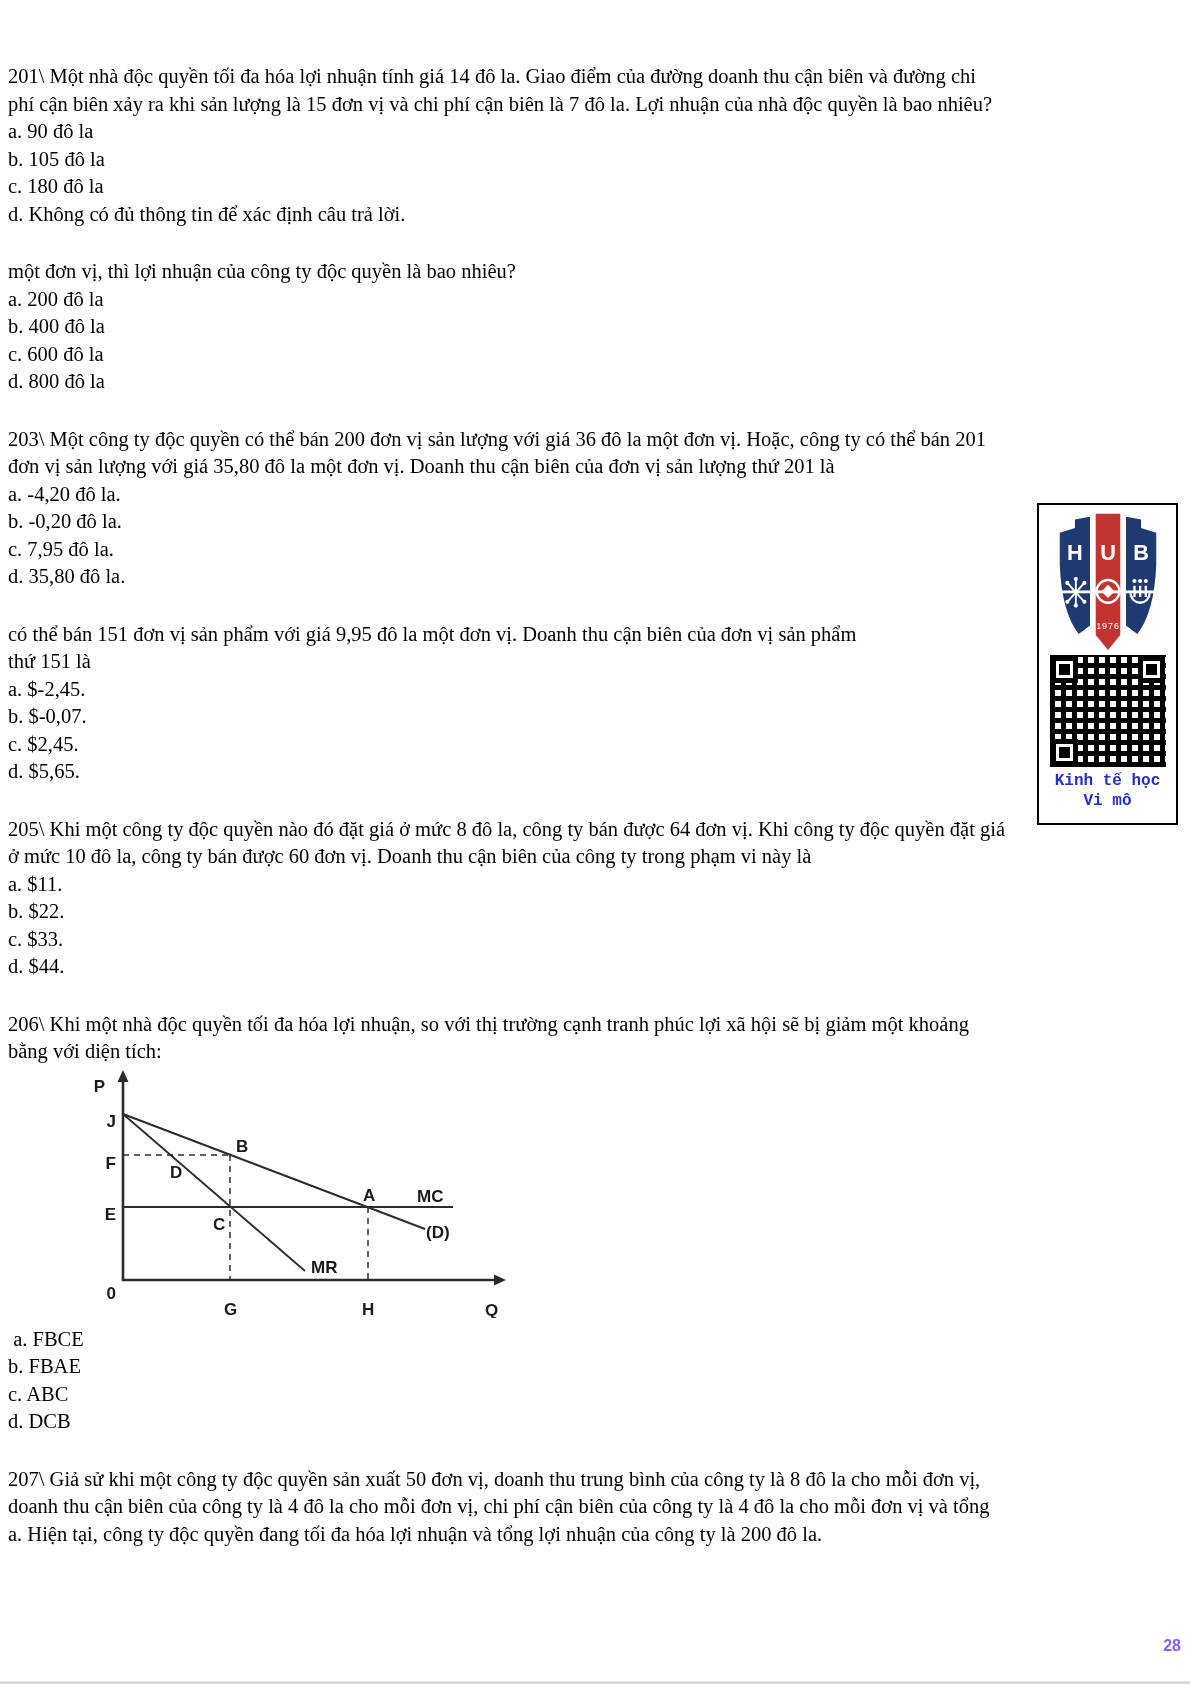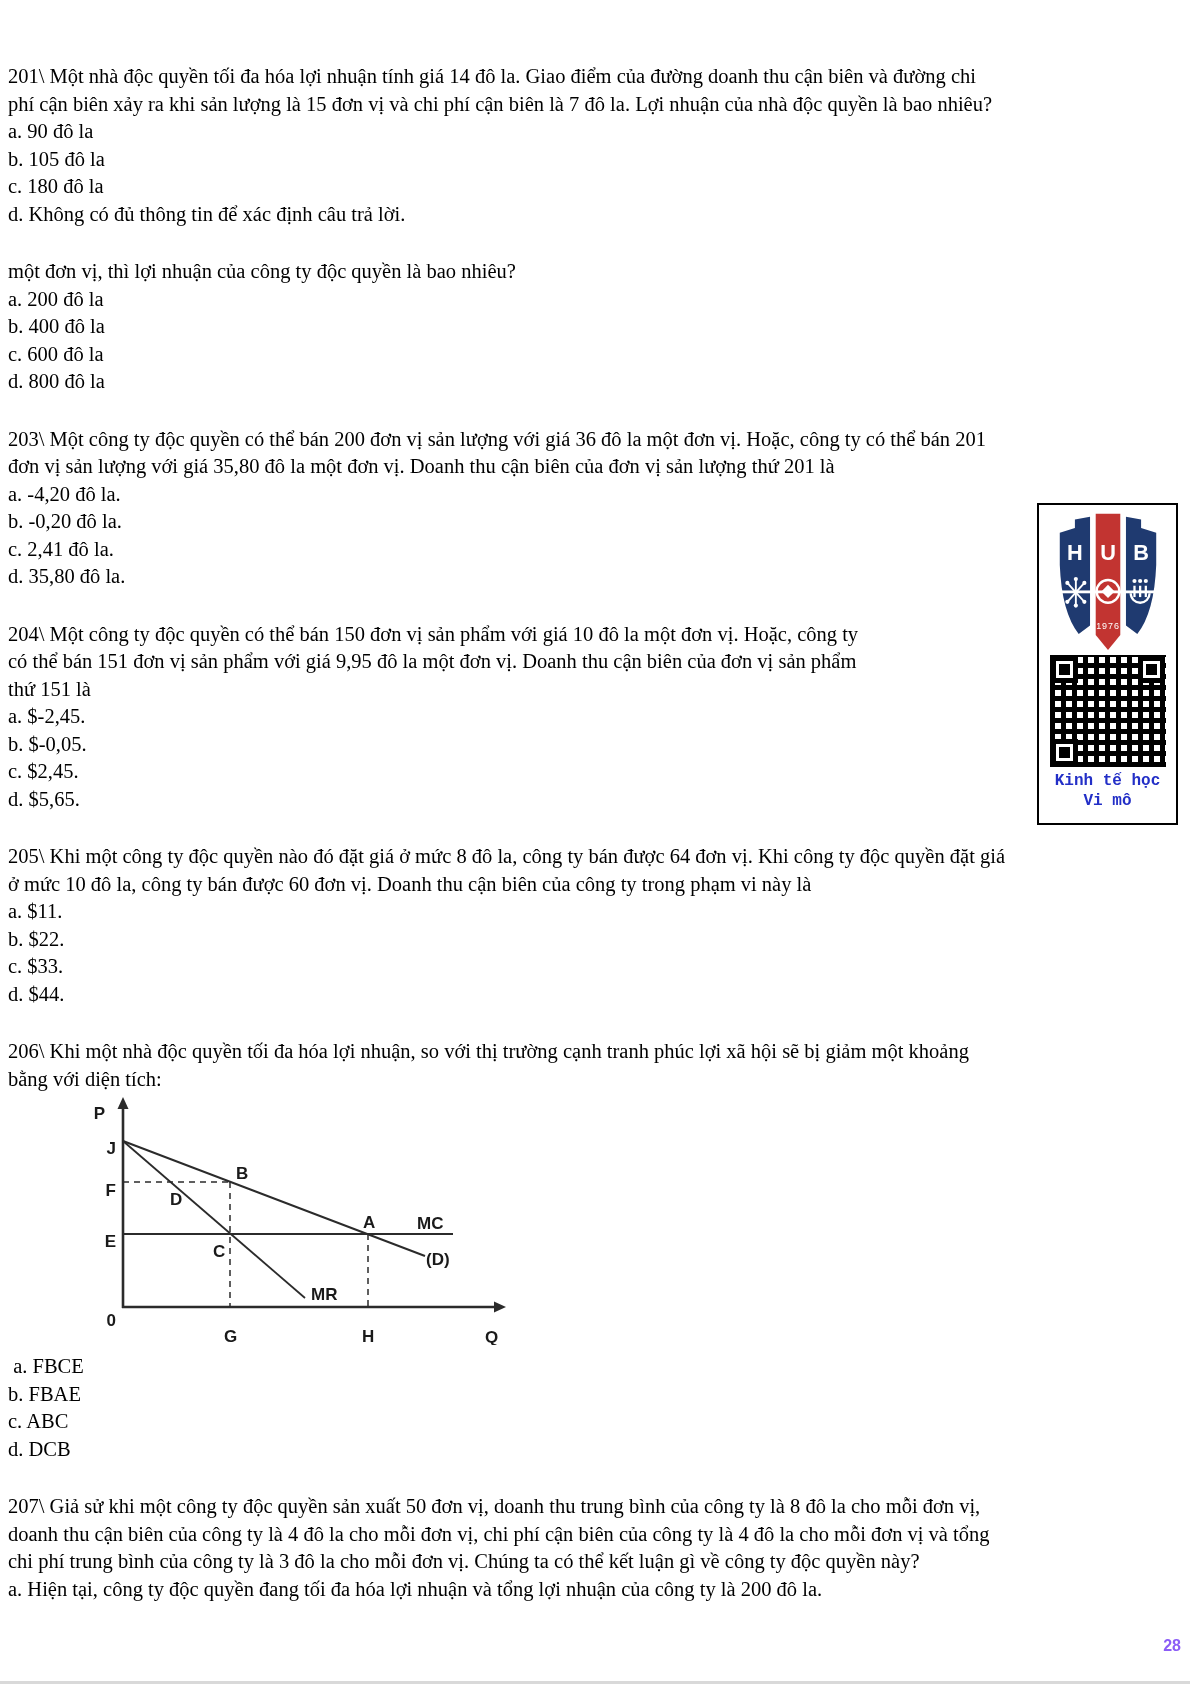--- a/index.html
+++ b/index.html
@@ -63,30 +63,29 @@
     <div class="line">b. 400 đô la</div>
     <div class="line">c. 600 đô la</div>
     <div class="line">d. 800 đô la</div>
   </div>
 
   <div class="qblock">
     <div class="line">203\ Một công ty độc quyền có thể bán 200 đơn vị sản lượng với giá 36 đô la một đơn vị. Hoặc, công ty có thể bán 201</div>
     <div class="line">đơn vị sản lượng với giá 35,80 đô la một đơn vị. Doanh thu cận biên của đơn vị sản lượng thứ 201 là</div>
     <div class="line">a. -4,20 đô la.</div>
     <div class="line">b. -0,20 đô la.</div>
-    <div class="line">c. 2,41 đô la.</div>
+    <div class="line">c. 7,95 đô la.</div>
     <div class="line">d. 35,80 đô la.</div>
   </div>
 
   <div class="qblock">
-    <div class="line">204\ Một công ty độc quyền có thể bán 150 đơn vị sản phẩm với giá 10 đô la một đơn vị. Hoặc, công ty</div>
     <div class="line">có thể bán 151 đơn vị sản phẩm với giá 9,95 đô la một đơn vị. Doanh thu cận biên của đơn vị sản phẩm</div>
     <div class="line">thứ 151 là</div>
     <div class="line">a. $-2,45.</div>
-    <div class="line">b. $-0,05.</div>
+    <div class="line">b. $-0,07.</div>
     <div class="line">c. $2,45.</div>
     <div class="line">d. $5,65.</div>
   </div>
 
   <div class="qblock">
     <div class="line">205\ Khi một công ty độc quyền nào đó đặt giá ở mức 8 đô la, công ty bán được 64 đơn vị. Khi công ty độc quyền đặt giá</div>
     <div class="line">ở mức 10 đô la, công ty bán được 60 đơn vị. Doanh thu cận biên của công ty trong phạm vi này là</div>
     <div class="line">a. $11.</div>
     <div class="line">b. $22.</div>
     <div class="line">c. $33.</div>
@@ -133,21 +132,20 @@
 
     <div class="line"> a. FBCE</div>
     <div class="line">b. FBAE</div>
     <div class="line">c. ABC</div>
     <div class="line">d. DCB</div>
   </div>
 
   <div class="qblock">
     <div class="line">207\ Giả sử khi một công ty độc quyền sản xuất 50 đơn vị, doanh thu trung bình của công ty là 8 đô la cho mỗi đơn vị,</div>
     <div class="line">doanh thu cận biên của công ty là 4 đô la cho mỗi đơn vị, chi phí cận biên của công ty là 4 đô la cho mỗi đơn vị và tổng</div>
-    <div class="line">chi phí trung bình của công ty là 3 đô la cho mỗi đơn vị. Chúng ta có thể kết luận gì về công ty độc quyền này?</div>
     <div class="line">a. Hiện tại, công ty độc quyền đang tối đa hóa lợi nhuận và tổng lợi nhuận của công ty là 200 đô la.</div>
   </div>
 
 </div>
 
 <div class="logo-box">
   <svg class="shield" width="104" height="142" viewBox="0 0 110 150">
 
     <path d="M4,24 L20,19 L20,10 L36,7 L36,122 L24,131 Q6,108 4,58 Z" fill="#1f3a70"></path>
 

